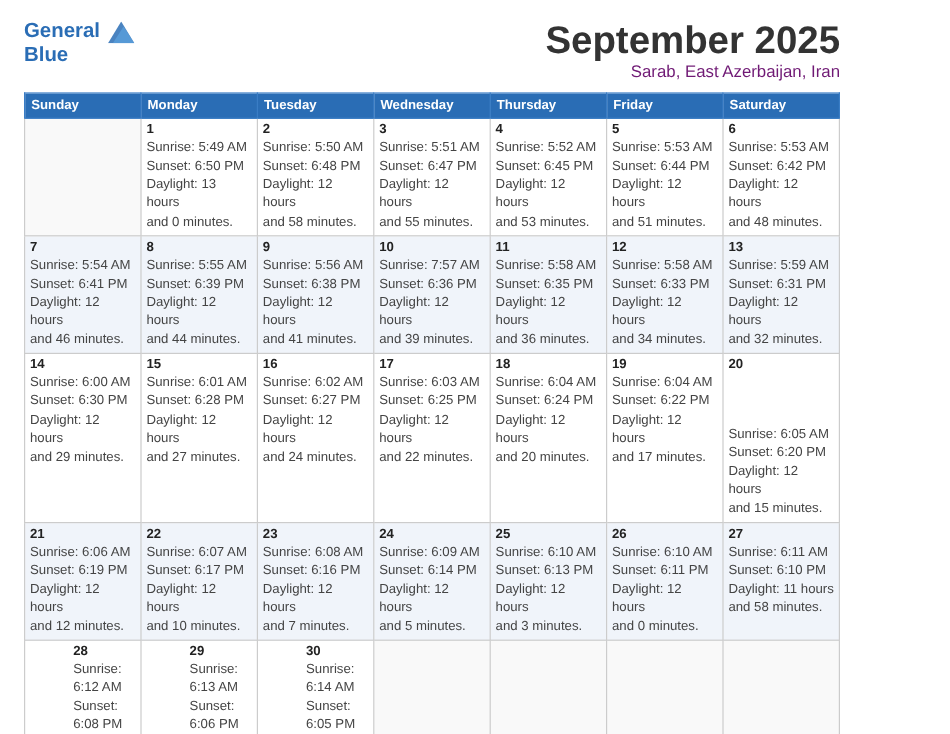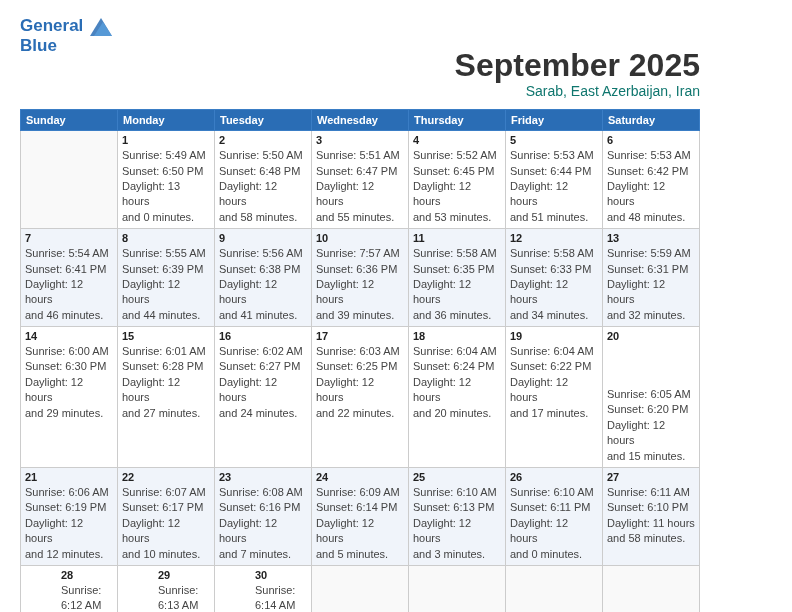--- a/index.html
+++ b/index.html
@@ -29,25 +29,24 @@
       gap: 0;
     }
     .title-block {
       text-align: right;
     }
     .month-title {
       font-size: 32px;
       font-weight: bold;
       color: #333;
       line-height: 1.1;
-      margin-top: 32px;
     }
     .location-title {
       font-size: 14px;
-      color: #0f766e;
+      color: #701a75;
     }
     .calendar {
       flex: 1;
       border: 1px solid #ccc;
       border-collapse: collapse;
       width: 100%;
       table-layout: fixed;
     }
     .calendar th {
       background-color: #2a6db5;

